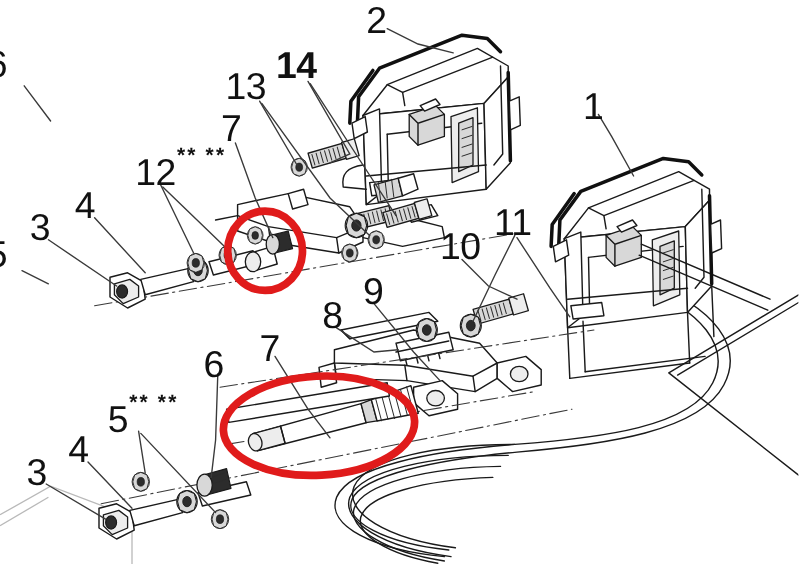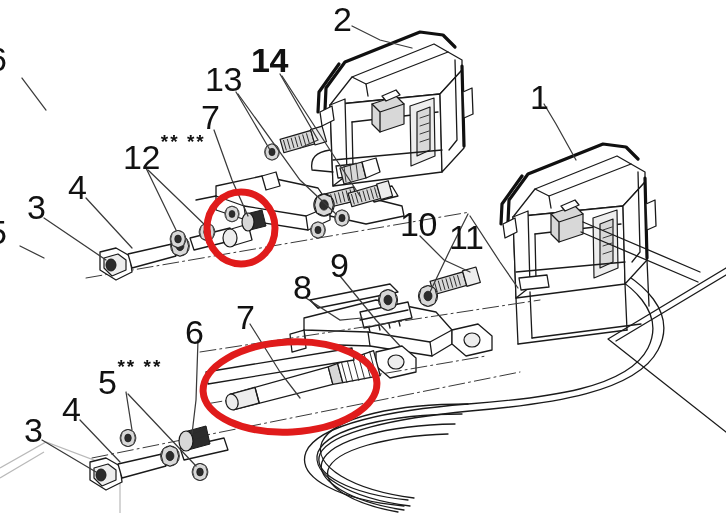--- a/index.html
+++ b/index.html
@@ -423,21 +423,21 @@
   </div>
 
   <div class="callout-label callout-num" style="left:27px; top:190px;">
     <span>3</span>
   </div>
 
   <div class="callout-label callout-num edge-clip" style="left:-12px; top:215px; width:26px;">
     <span>5</span>
   </div>
 
-  <div class="callout-label callout-num" style="left:449px; top:186px;margin-top:34px;">
+  <div class="callout-label callout-num" style="left:449px; top:186px;">
     <span>11</span>
   </div>
 
   <div class="callout-label callout-num" style="left:400px; top:207px;">
     <span>10</span>
   </div>
 
   <div class="callout-label callout-num" style="left:330px; top:248px;">
     <span>9</span>
   </div>

